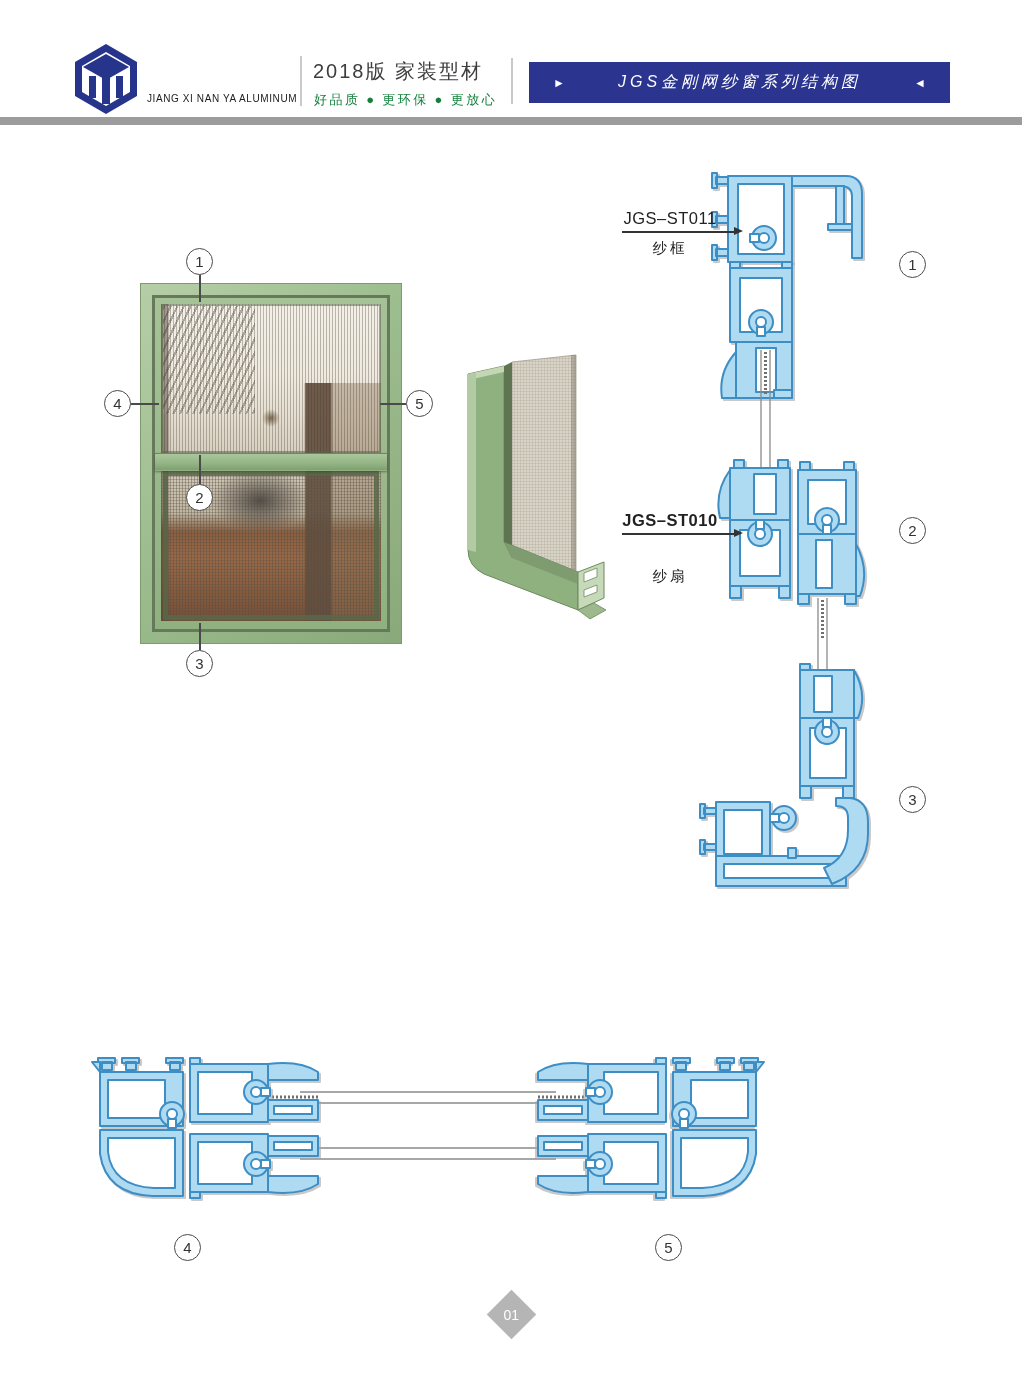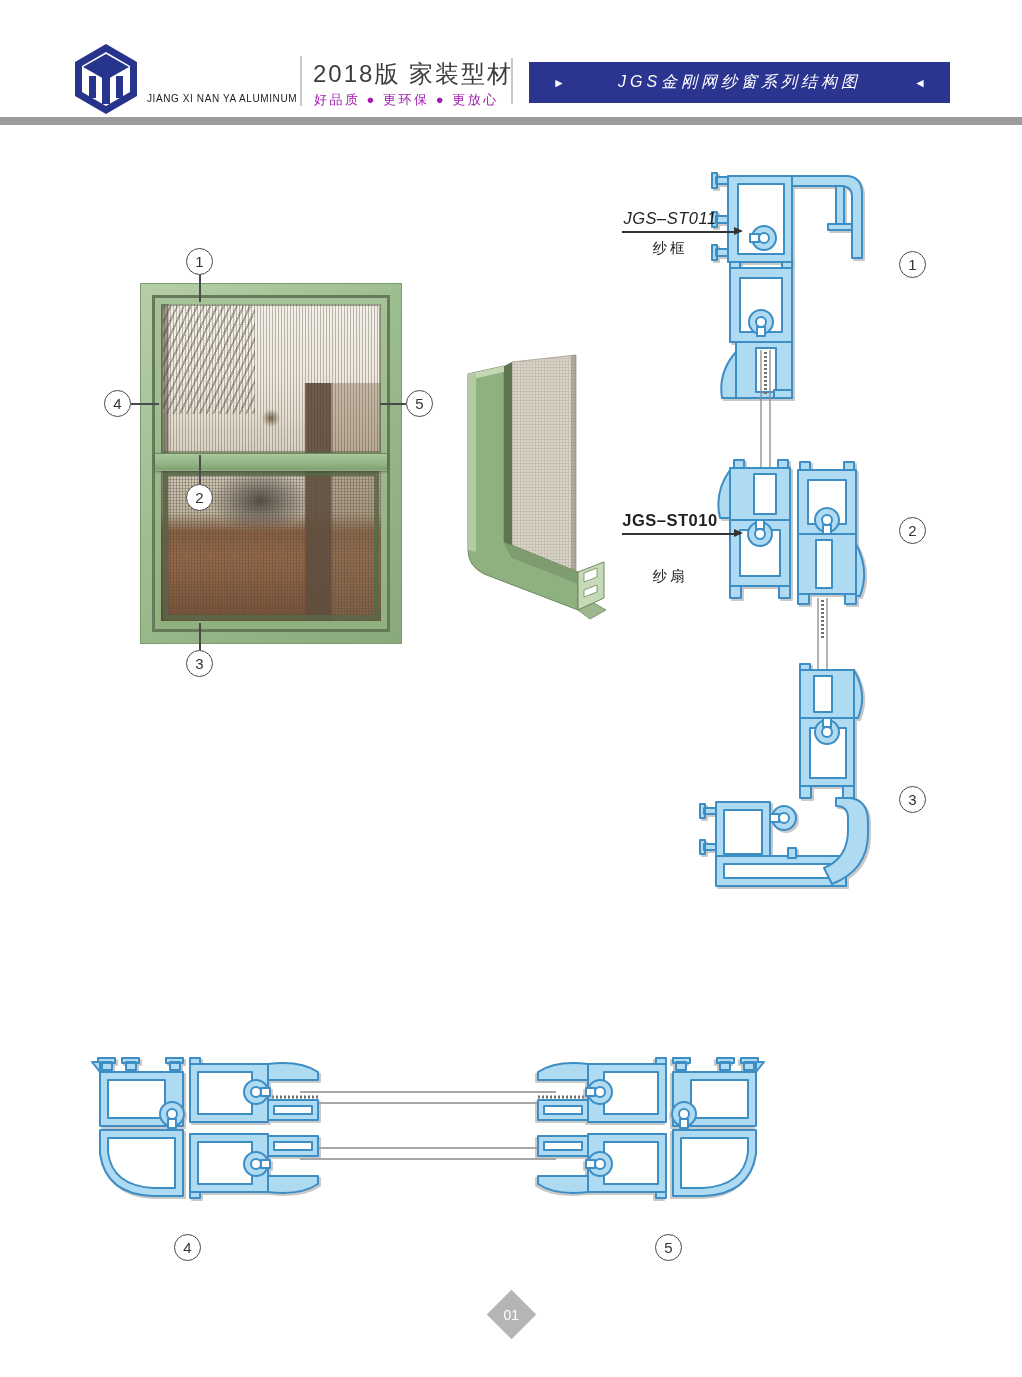--- a/index.html
+++ b/index.html
@@ -4,22 +4,22 @@
 <style>
   * { margin:0; padding:0; box-sizing:border-box; }
   body { background:#ffffff; font-family:"Liberation Sans","DejaVu Sans",sans-serif; }
   .page { position:relative; width:1022px; height:1377px; background:#fff; overflow:hidden; }
 
   
   .logo { position:absolute; left:72px; top:42px; width:68px; height:74px; }
   .brand-cn { position:absolute; left:146px; top:56px; font-size:29px; font-weight:700; color:#121212; letter-spacing:1px; white-space:nowrap; }
   .brand-en { position:absolute; left:147px; top:93px; font-size:10px; font-weight:400; color:#1c1c1c; letter-spacing:0.6px; white-space:nowrap; }
   .vdiv { position:absolute; width:2px; background:#c9c9c9; }
-  .edition { position:absolute; left:313px; top:58px; font-size:24px; color:#3d3d3d; letter-spacing:2px; white-space:nowrap; }
-  .tagline { position:absolute; left:314px; top:91px; font-size:13px; color:#a21caf; letter-spacing:2.5px; white-space:nowrap; }
+  .edition { position:absolute; left:313px; top:58px; font-size:20px; color:#3d3d3d; letter-spacing:2px; white-space:nowrap; }
+  .tagline { position:absolute; left:314px; top:91px; font-size:13px; color:#15803d; letter-spacing:2.5px; white-space:nowrap;font-family:Liberation Serif, serif; }
   .banner { position:absolute; left:529px; top:62px; width:421px; height:41px; background:#2B3590; color:#fff;
             display:flex; align-items:center; justify-content:space-between; padding:0 24px; }
   .banner .arrow { font-size:12px; line-height:1; }
   .banner .title { font-size:16px; letter-spacing:4px; white-space:nowrap;font-style:italic; }
   .graybar { position:absolute; left:0; top:117px; width:1022px; height:8px; background:#9c9c9c; }
 
   
   .win { position:absolute; left:140px; top:283px; width:262px; height:361px; }
   .wf-outer { position:absolute; inset:0; background:linear-gradient(135deg,#b6cea7 0%,#9cbd8e 45%,#8aa97b 100%); border:1px solid #7d9b6f; }
   .wf-shadow { position:absolute; inset:12px; background:#66795a; }
@@ -231,21 +231,21 @@
       <path class="al" d="M704 808 h12 v6 h-12 z M700 804 h5 v14 h-5 z"></path>
       <path class="al" d="M704 844 h12 v6 h-12 z M700 840 h5 v14 h-5 z"></path>
       <path class="al" d="M716 856 H846 V886 H716 Z"></path>
       <path class="hole" d="M724 864 H836 V878 H724 Z"></path>
       <path class="al" d="M836 798 H850 Q868 800 868 822 V834 Q868 870 832 884 L824 868 Q848 858 848 830 V818 Q848 806 836 806 Z"></path>
       <rect class="al" x="788" y="848" width="8" height="10"></rect>
       <use href="#cb" transform="translate(784,818) rotate(-90)"></use>
     </g>
   </svg>
 
-  <div class="plabel" style="left:612px; top:209px;font-style:italic;">
+  <div class="plabel" style="left:612px; top:209px;">
     <div class="code">JGS–ST011</div>
   </div>
   <div class="plead" style="left:622px; top:231px; width:113px;"></div>
   <div class="parrow" style="left:734px; top:227px;"></div>
   <div class="plabel" style="left:612px; top:235px;">
     <div class="cname">纱框</div>
   </div>
 
   <div class="plabel" style="left:612px; top:511px;font-weight:bold;">
     <div class="code">JGS–ST010</div>

